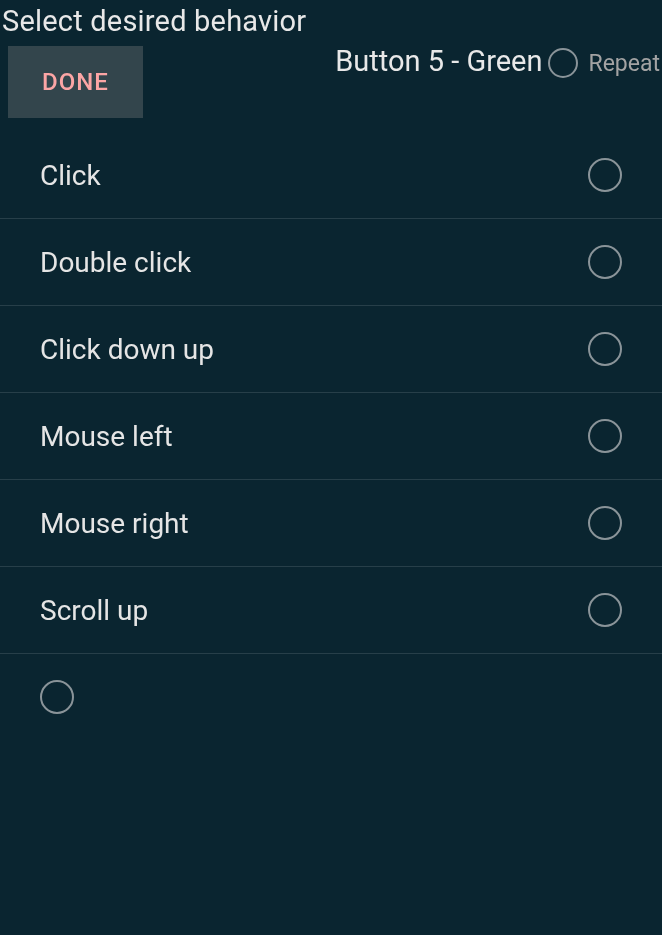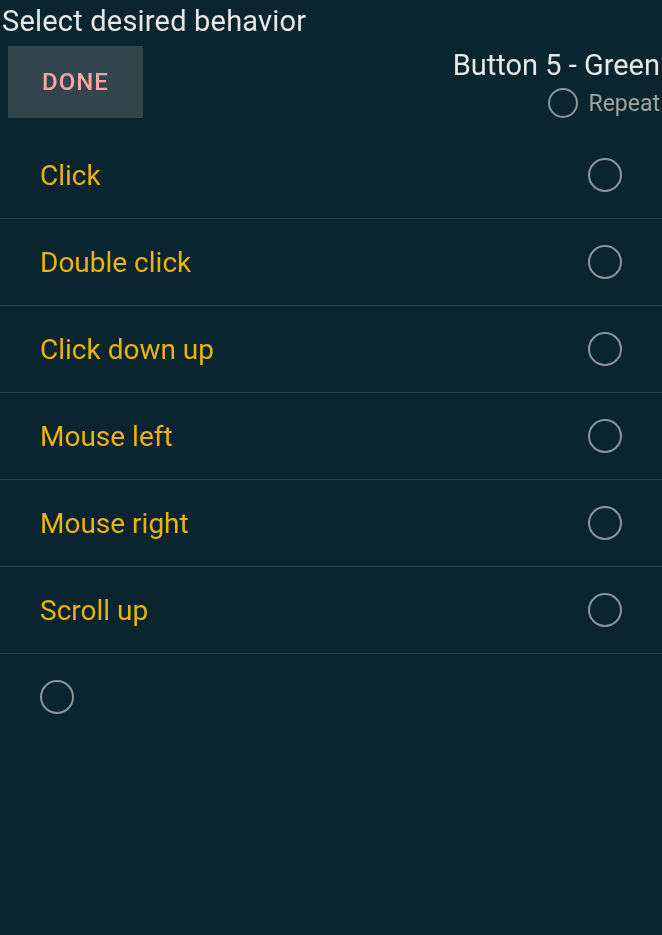--- a/index.html
+++ b/index.html
@@ -11,38 +11,38 @@
     width: 662px;
     height: 935px;
     background: #0a2530;
     font-family: -apple-system, BlinkMacSystemFont, 'Segoe UI', Roboto, sans-serif;
     color: #e8e8e8;
     overflow: hidden;
   }
   .header {
     display: flex;
     justify-content: space-between;
-    align-items: flex-end;
+    align-items: center;
     padding: 4px 2px 0 2px;
     gap: 12px;
   }
   .header-left {
     display: flex;
     flex-direction: column;
     gap: 8px;
   }
   .title {
     font-size: 29px;
     font-weight: 400;
     color: #e8e8e8;
     letter-spacing: 0.2px;
   }
   .header-right {
     display: flex;
-    flex-direction: column;
+    flex-direction: row;
     align-items: flex-end;
     gap: 6px;
   }
   .subtitle {
     font-size: 29px;
     font-weight: 400;
     color: #e8e8e8;
     text-align: right;
   }
   .repeat-row {
@@ -78,21 +78,21 @@
     align-items: center;
     padding: 26px 40px 26px 40px;
     border-bottom: 1px solid rgba(255,255,255,0.12);
     cursor: pointer;
   }
   .list-item:last-child {
     border-bottom: none;
   }
   .item-label {
     font-size: 28px;
-    color: #eab308;
+    color: #e5e5e5;
     font-weight: 400;
   }
   .radio {
     width: 34px;
     height: 34px;
     border: 2.5px solid #8a9499;
     border-radius: 50%;
     flex-shrink: 0;
   }
   .radio-small {

